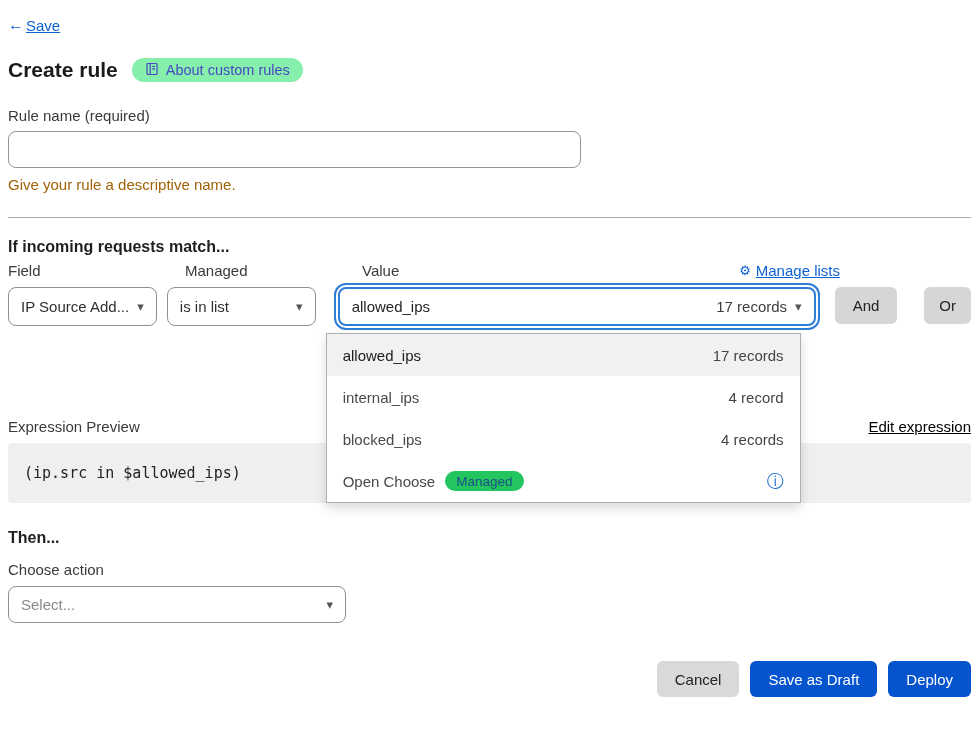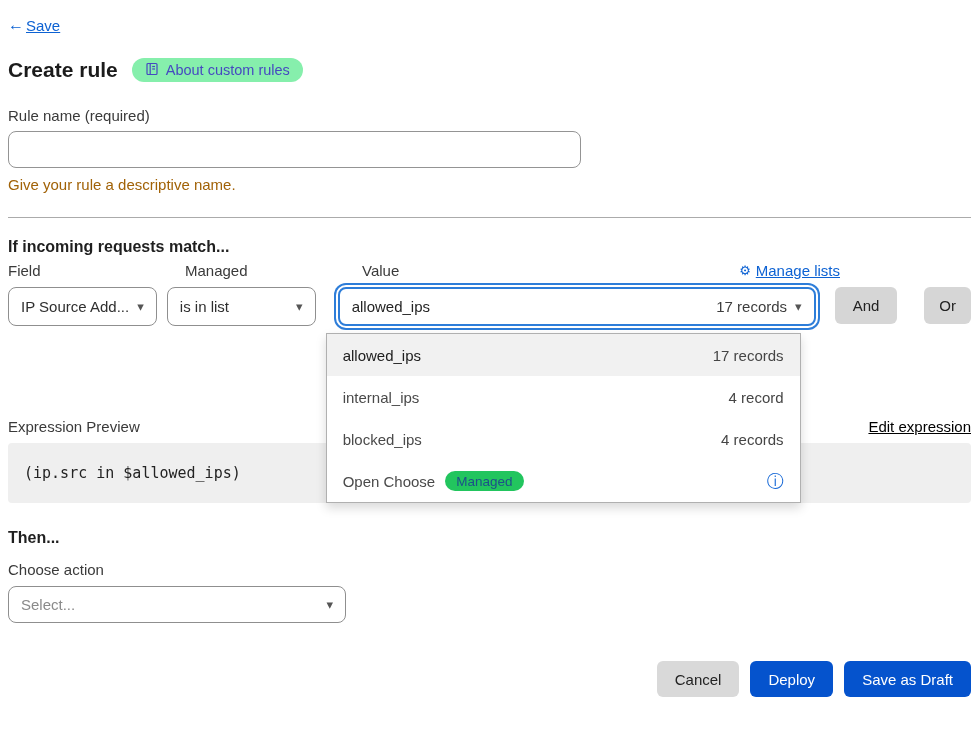--- a/index.html
+++ b/index.html
@@ -221,17 +221,17 @@
 
   <div class="section-heading then-heading">Then...</div>
   <div class="form-label choose-label">Choose action</div>
   <div class="select-box select-action">
     <span>Select...</span>
     <span class="chevron">▾</span>
   </div>
 
   <div class="footer">
     <button class="btn btn-cancel">Cancel</button>
+    <button class="btn btn-blue">Save as Draft</button>
     <button class="btn btn-blue">Deploy</button>
-    <button class="btn btn-blue">Save as Draft</button>
   </div>
 
 </div>
 
 </body></html>

